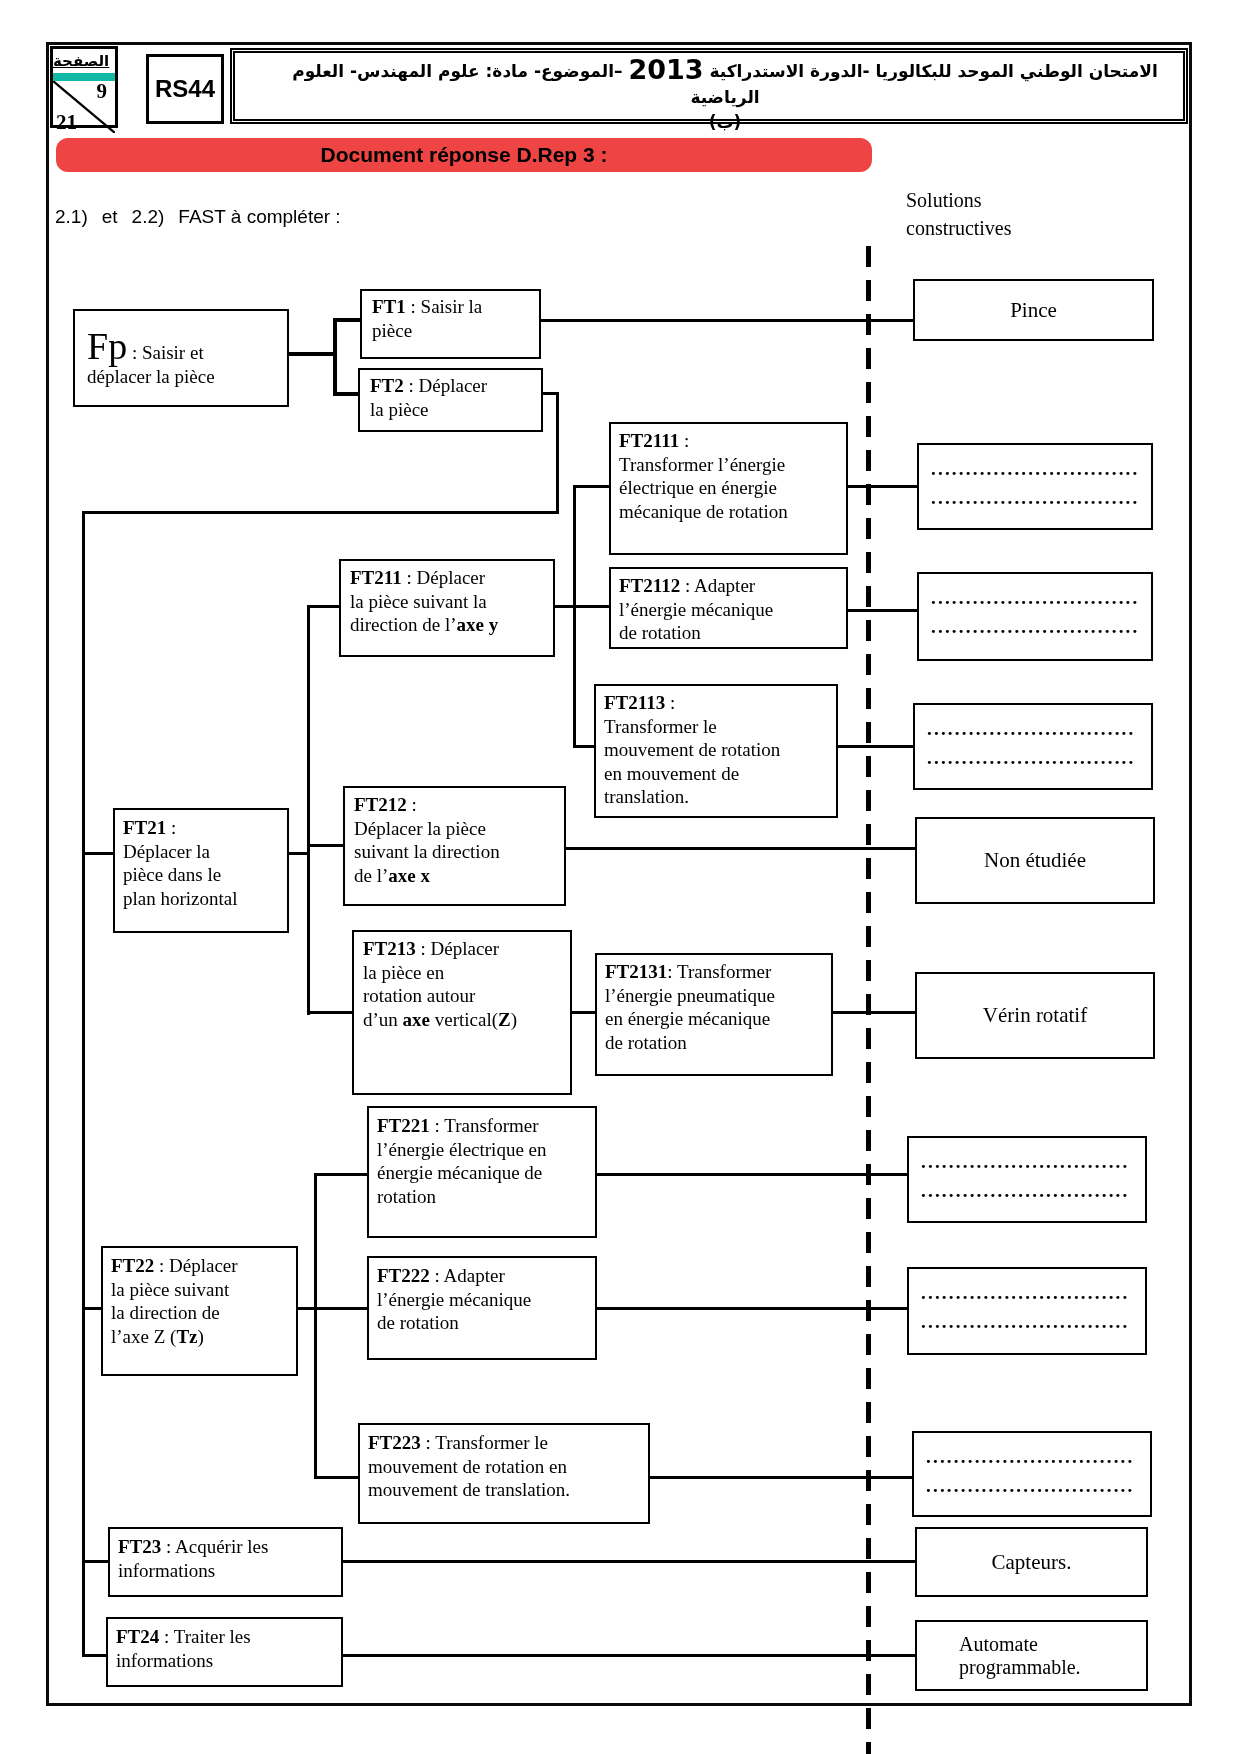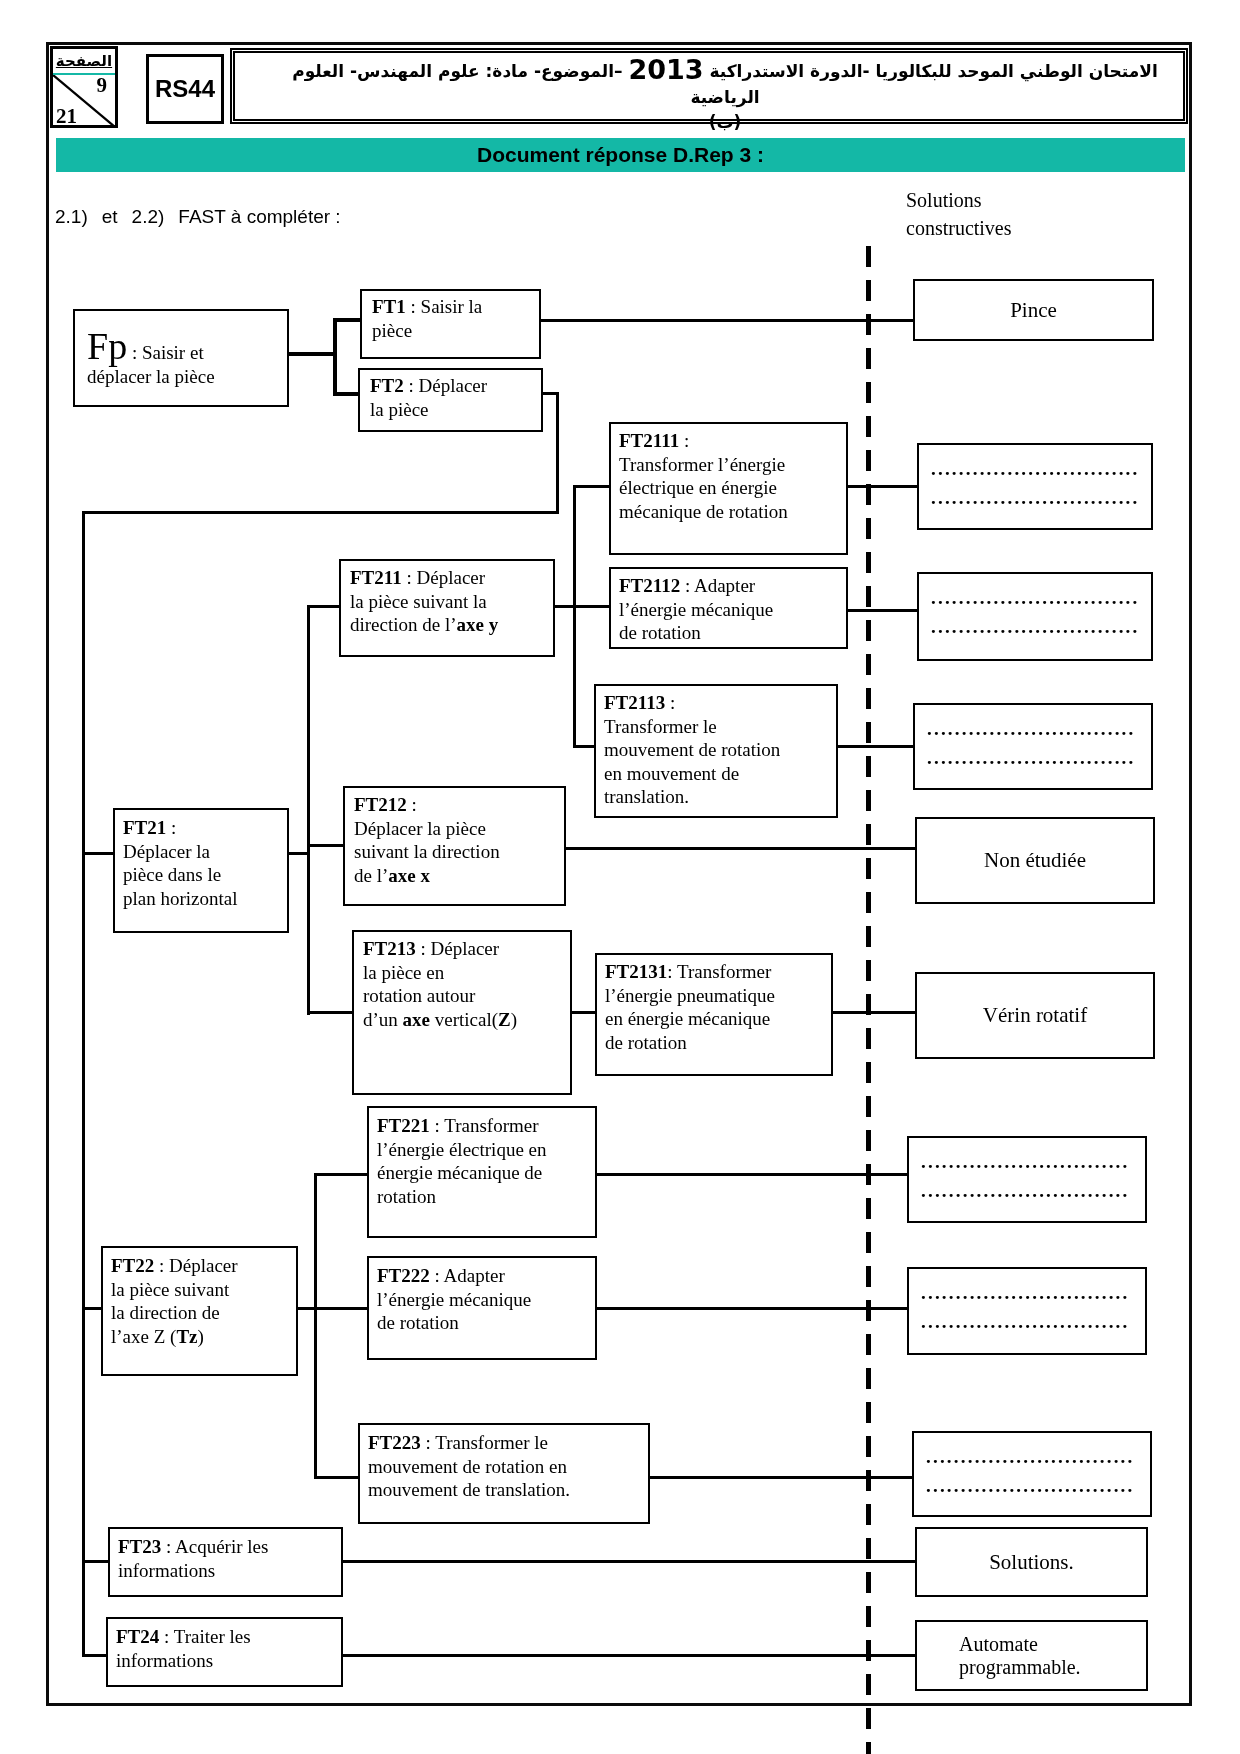--- a/index.html
+++ b/index.html
@@ -2,34 +2,34 @@
 <html><head>
 <meta charset="utf-8">
 <style>
   html,body{margin:0;padding:0;}
   body{position:relative;width:1240px;height:1754px;background:#fff;overflow:hidden;
        font-family:"Liberation Serif",serif;color:#000;}
   *{box-sizing:border-box;}
   .frame{position:absolute;left:46px;top:42px;width:1146px;height:1664px;border:3px solid #0a0a0a;}
   
   .pagebox{position:absolute;left:50px;top:46px;width:68px;height:82px;border:3px solid #000;background:#fff;}
-  .pagebox .plabel{display:block;border-bottom:2px solid #14b8a6;text-align:center;
+  .pagebox .plabel{display:block;border-bottom:8px solid #14b8a6;
       font:bold 15px/24px "DejaVu Sans",sans-serif;text-decoration:underline;}
   .pagebox .pcell{position:relative;height:52px;}
   .pagebox .pcell svg{position:absolute;left:0;top:0;width:100%;height:100%;}
   .pnum{position:absolute;font:bold 21px "Liberation Serif",serif;}
   .pnum.top{right:8px;top:-2px;}
   .pnum.bot{left:3px;bottom:-2px;}
   .rsbox{position:absolute;left:146px;top:54px;width:78px;height:70px;border:3px solid #000;
       display:flex;align-items:center;justify-content:center;font:bold 24px "Liberation Sans",sans-serif;}
   .titlebox{position:absolute;left:230px;top:48px;width:958px;height:76px;border:5px double #000;
       direction:rtl;text-align:center;padding-top:3px;font:bold 17px/1.5 "DejaVu Sans",sans-serif;padding-left:32px;}
   .titlebox .year{font:bold 27px/1 "DejaVu Sans",sans-serif;letter-spacing:1px;vertical-align:-2px;}
-  .banner{position:absolute;left:56px;top:138px;width:1129px;height:34px;background:#14b8a6;
-      text-align:center;font:bold 21px/34px "Liberation Sans",sans-serif;}
+  .banner{position:absolute;left:56px;top:138px;width:816px;height:34px;background:#ef4444;
+      text-align:center;font:bold 21px/34px "Liberation Sans",sans-serif;border-radius:12px;}
   .intro{position:absolute;left:55px;top:206px;font:19px "Liberation Sans",sans-serif;white-space:nowrap;}
   .intro .b{font-weight:normal;}
   .intro span{margin-right:14px;}
   .solhead{position:absolute;left:906px;top:186px;font:20px/1.4 "Liberation Serif",serif;white-space:pre-line;}
   
   .node{position:absolute;border:2.5px solid #000;background:#fff;
       font:19px/1.24 "Liberation Serif",serif;white-space:pre-line;padding:6px 8px;}
   .node .bold{font-weight:bold;}
   .node .big{font-size:38px;line-height:1;}
   .sol{position:absolute;border:2.5px solid #000;background:#fff;display:flex;
@@ -195,15 +195,15 @@
 </div>
 <div class="ans" style="left:907px;top:1267px;width:240px;height:88px">
   <div class="dotrow">..............................</div>
   <div class="dotrow">..............................</div>
 </div>
 <div class="ans" style="left:912px;top:1431px;width:240px;height:86px">
   <div class="dotrow">..............................</div>
   <div class="dotrow">..............................</div>
 </div>
 
-<div class="sol" style="left:915px;top:1527px;width:233px;height:70px">Solutions.</div>
+<div class="sol" style="left:915px;top:1527px;width:233px;height:70px">Capteurs.</div>
 <div class="sol left" style="left:915px;top:1620px;width:233px;height:71px">Automate
  programmable.</div>
 
 </body></html>

